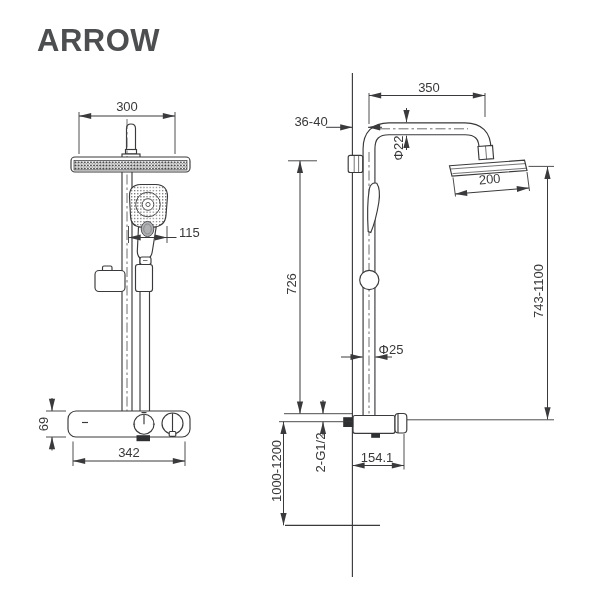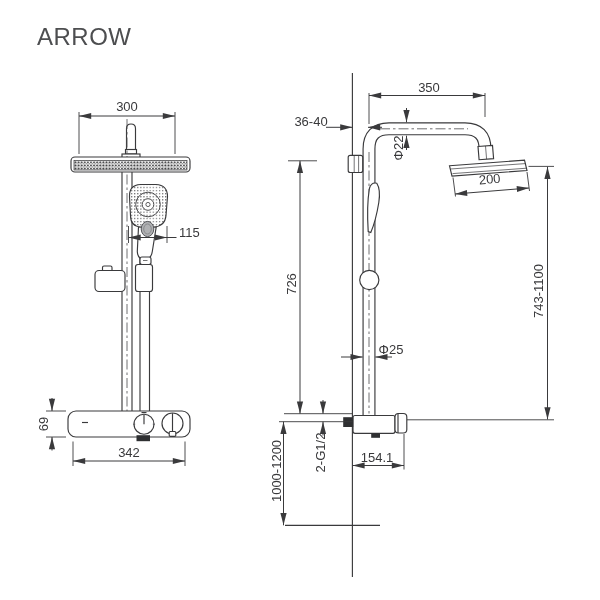--- a/index.html
+++ b/index.html
@@ -1,18 +1,18 @@
 <!DOCTYPE html>
 <html><head>
 <meta charset="utf-8">
 <style>
   html,body{margin:0;padding:0;background:#ffffff;}
   #stage{position:relative;width:600px;height:600px;background:#ffffff;overflow:hidden;
          font-family:"Liberation Sans",sans-serif;}
-  #brand{position:absolute;left:37px;top:25px;font-size:24px;font-weight:400;
+  #brand{position:absolute;left:37px;top:25px;font-size:31px;font-weight:700;
          color:#4d4e50;letter-spacing:0.5px;line-height:1;}
   svg{position:absolute;left:0;top:0;}
   svg text{font-family:"Liberation Sans",sans-serif;font-size:13px;fill:#39393b;}
   .obj{stroke:#3a3a3c;stroke-width:1.15;fill:none;}
   .objw{stroke:#3a3a3c;stroke-width:1.15;fill:#ffffff;}
   .dim{stroke:#3a3a3c;stroke-width:1;fill:none;}
   .ext{stroke:#3a3a3c;stroke-width:0.9;fill:none;}
   .cl{stroke:#4a4a4c;stroke-width:0.8;fill:none;stroke-dasharray:10 3 2.5 3;}
   .dark{fill:#2f3032;stroke:none;}
   .thin{stroke:#3a3a3c;stroke-width:0.7;fill:none;}

